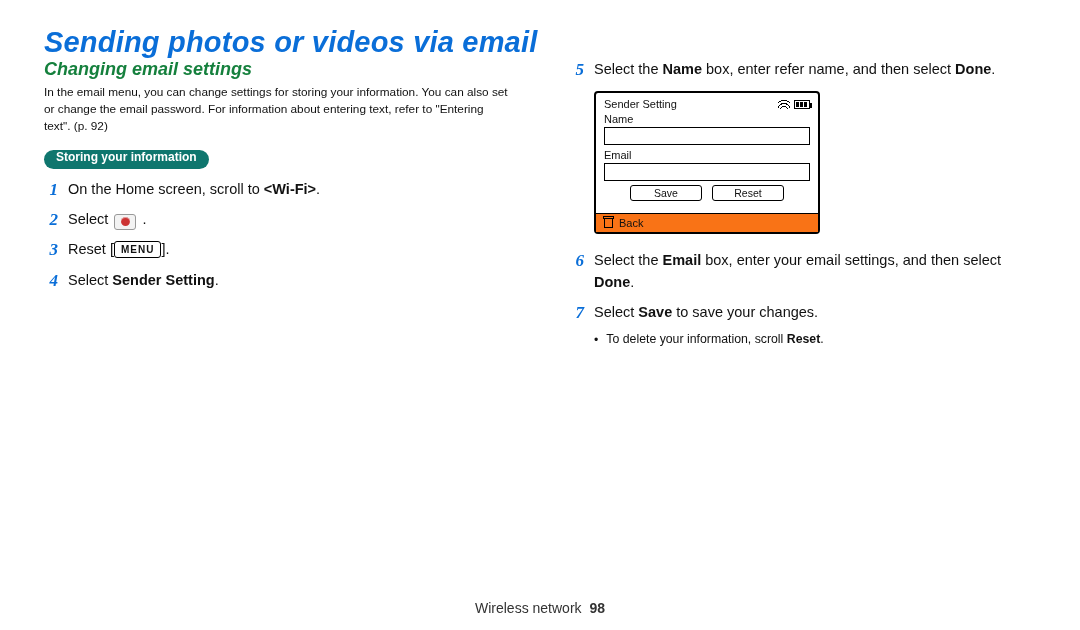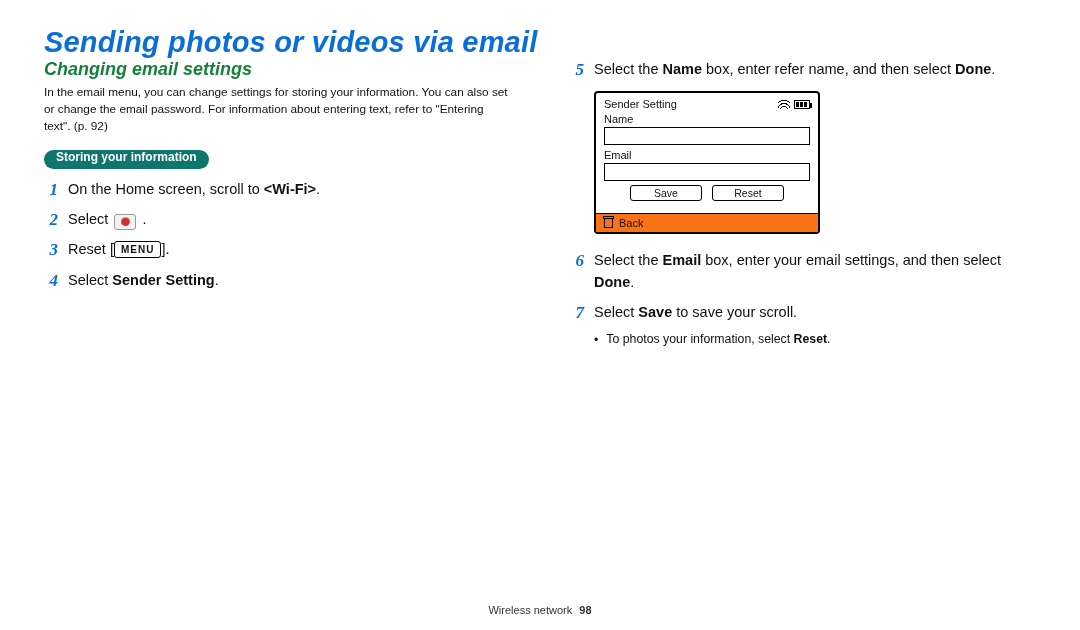--- a/index.html
+++ b/index.html
@@ -33,21 +33,21 @@
   .batt { width:16px; height:9px; border:1px solid #000; position:relative;}
   .batt::after{content:"";position:absolute;right:-3px;top:2px;width:2px;height:5px;background:#000;}
   .batt .seg { position:absolute; top:1px; bottom:1px; width:3px; background:#000;}
   .fld-label { margin-top:2px; }
   .fld-input { height:18px; border:1.5px solid #000; margin:2px 0 4px; background:#fff;}
   .btn-row { display:flex; gap:10px; justify-content:center; margin:4px 0 4px;}
   .btn { flex:0 0 72px; text-align:center; font-size:10.5px; border:1.5px solid #000; border-radius:3px; padding:1px 0; background:#fff;}
   .back-row { display:flex; align-items:center; gap:6px; border-top:1.5px solid #000; margin:12px -8px -4px; padding:3px 8px 3px; background:#f97316;}
   .trash { width:9px; height:10px; border:1px solid #000; position:relative;}
   .trash::before{content:"";position:absolute;top:-3px;left:-2px;right:-2px;height:2px;border:1px solid #000;border-bottom:none;}
-  .footer { position:absolute; bottom:14px; left:0; right:0; text-align:center; font-size:11px; color:#333;}
+  .footer { position:absolute; bottom:14px; left:0; right:0; text-align:center; font-size:14px; color:#333;}
   .footer .pn { font-weight:700; margin-left:4px;}
 </style>
 </head>
 <body>
 
 <div class="page">
   <div class="h1">Sending photos or videos via email</div>
 
   <div class="cols">
 
@@ -124,27 +124,27 @@
 
       <div class="step">
         <span class="num">6</span>
         <span class="body">
           <span>Select the </span><b>Email</b><span> box, enter your email settings, and then select </span><b>Done</b><span>.</span>
         </span>
       </div>
       <div class="step">
         <span class="num">7</span>
         <span class="body">
-          <span>Select </span><b>Save</b><span> to save your scroll.</span>
+          <span>Select </span><b>Save</b><span> to save your changes.</span>
         </span>
       </div>
       <div class="note-row">
         <span class="bullet">•</span>
         <span>
-          <span>To photos your information, select </span><b>Reset</b><span>.</span>
+          <span>To delete your information, scroll </span><b>Reset</b><span>.</span>
         </span>
       </div>
     </div>
   </div>
 
   <div class="footer">
     <span>Wireless network</span>
     <span class="pn">98</span>
   </div>
 </div>

